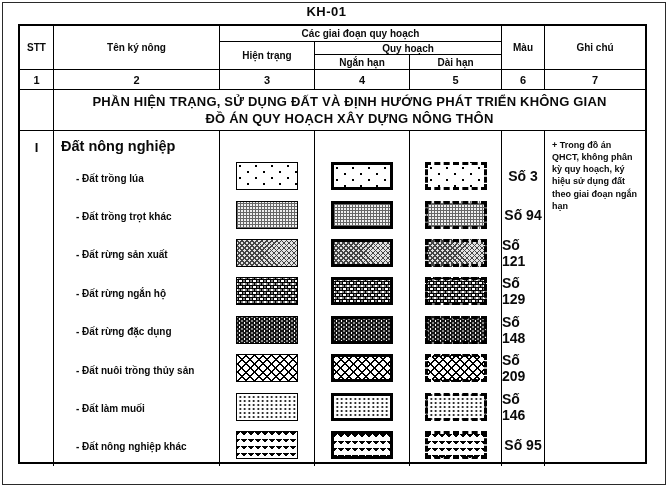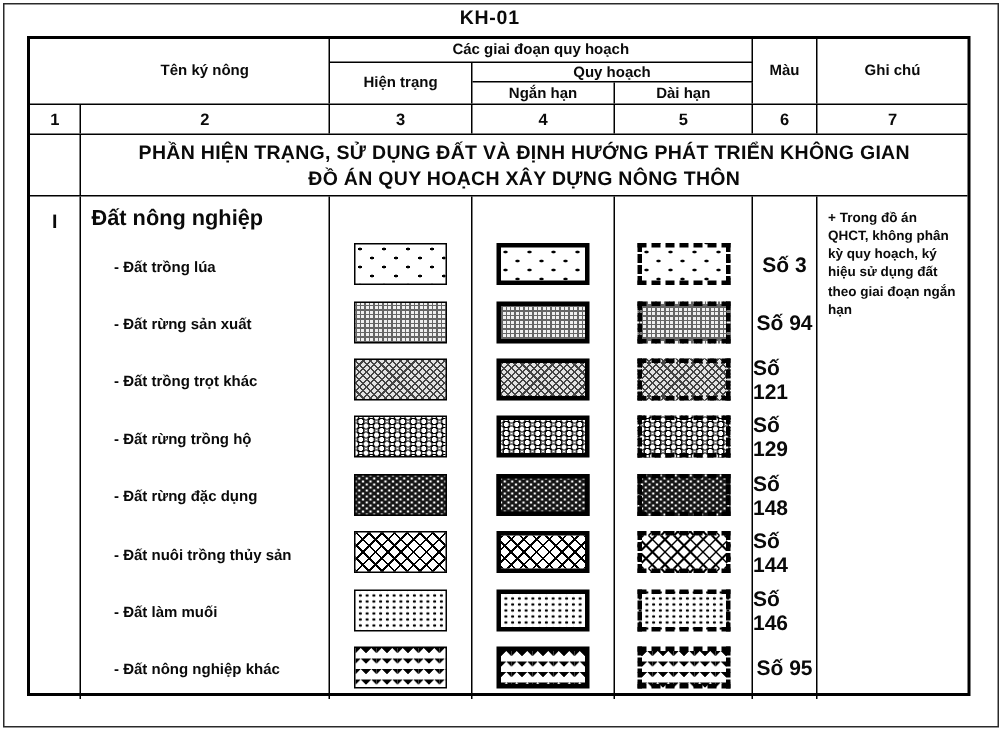--- a/index.html
+++ b/index.html
@@ -60,20 +60,21 @@
 </style>
 </head>
 <body>
 
 <div class="frame"></div>
 <div class="doc-title">KH-01</div>
 
 <div class="tbl">
 
   <div class="grid7 hdr">
+    <div class="cell br h-stt">STT</div>
     <div class="cell br h-ten">Tên ký nông</div>
     <div class="cell br bb h-giaidoan">Các giai đoạn quy hoạch</div>
     <div class="cell br h-hien">Hiện trạng</div>
     <div class="cell br bb h-quyhoach">Quy hoạch</div>
     <div class="cell br h-ngan">Ngắn hạn</div>
     <div class="cell br h-dai">Dài hạn</div>
     <div class="cell br h-mau">Màu</div>
     <div class="cell h-ghichu">Ghi chú</div>
   </div>
 
@@ -98,23 +99,23 @@
   <div class="bodyrow">
 
     <div class="bcol bc1">
       <div class="group-index">I</div>
     </div>
 
     <div class="bcol bc2">
       <div class="group-title">Đất nông nghiệp</div>
       <div class="slots">
         <div class="slot lab">- Đất trồng lúa</div>
+        <div class="slot lab">- Đất trồng trọt khác</div>
         <div class="slot lab">- Đất  rừng sản xuất</div>
-        <div class="slot lab">- Đất trồng trọt khác</div>
-        <div class="slot lab">- Đất  rừng trồng hộ</div>
+        <div class="slot lab">- Đất  rừng ngắn hộ</div>
         <div class="slot lab">- Đất  rừng đặc dụng</div>
         <div class="slot lab">- Đất  nuôi trồng thủy sản</div>
         <div class="slot lab">- Đất làm muối</div>
         <div class="slot lab">- Đất nông nghiệp khác</div>
       </div>
     </div>
 
     <div class="bcol bc3">
       <div class="slots">
         <div class="slot">
@@ -202,21 +203,21 @@
       </div>
     </div>
 
     <div class="bcol bc6">
       <div class="slots">
         <div class="slot col">Số 3</div>
         <div class="slot col">Số 94</div>
         <div class="slot col">Số 121</div>
         <div class="slot col">Số 129</div>
         <div class="slot col">Số 148</div>
-        <div class="slot col">Số 144</div>
+        <div class="slot col">Số 209</div>
         <div class="slot col">Số 146</div>
         <div class="slot col">Số 95</div>
       </div>
     </div>
 
     <div class="bcol bc7">
       <div class="note">+ Trong đồ án QHCT, không phân kỳ quy hoạch, ký hiệu sử dụng đất theo giai đoạn ngắn hạn</div>
     </div>
 
   </div>

